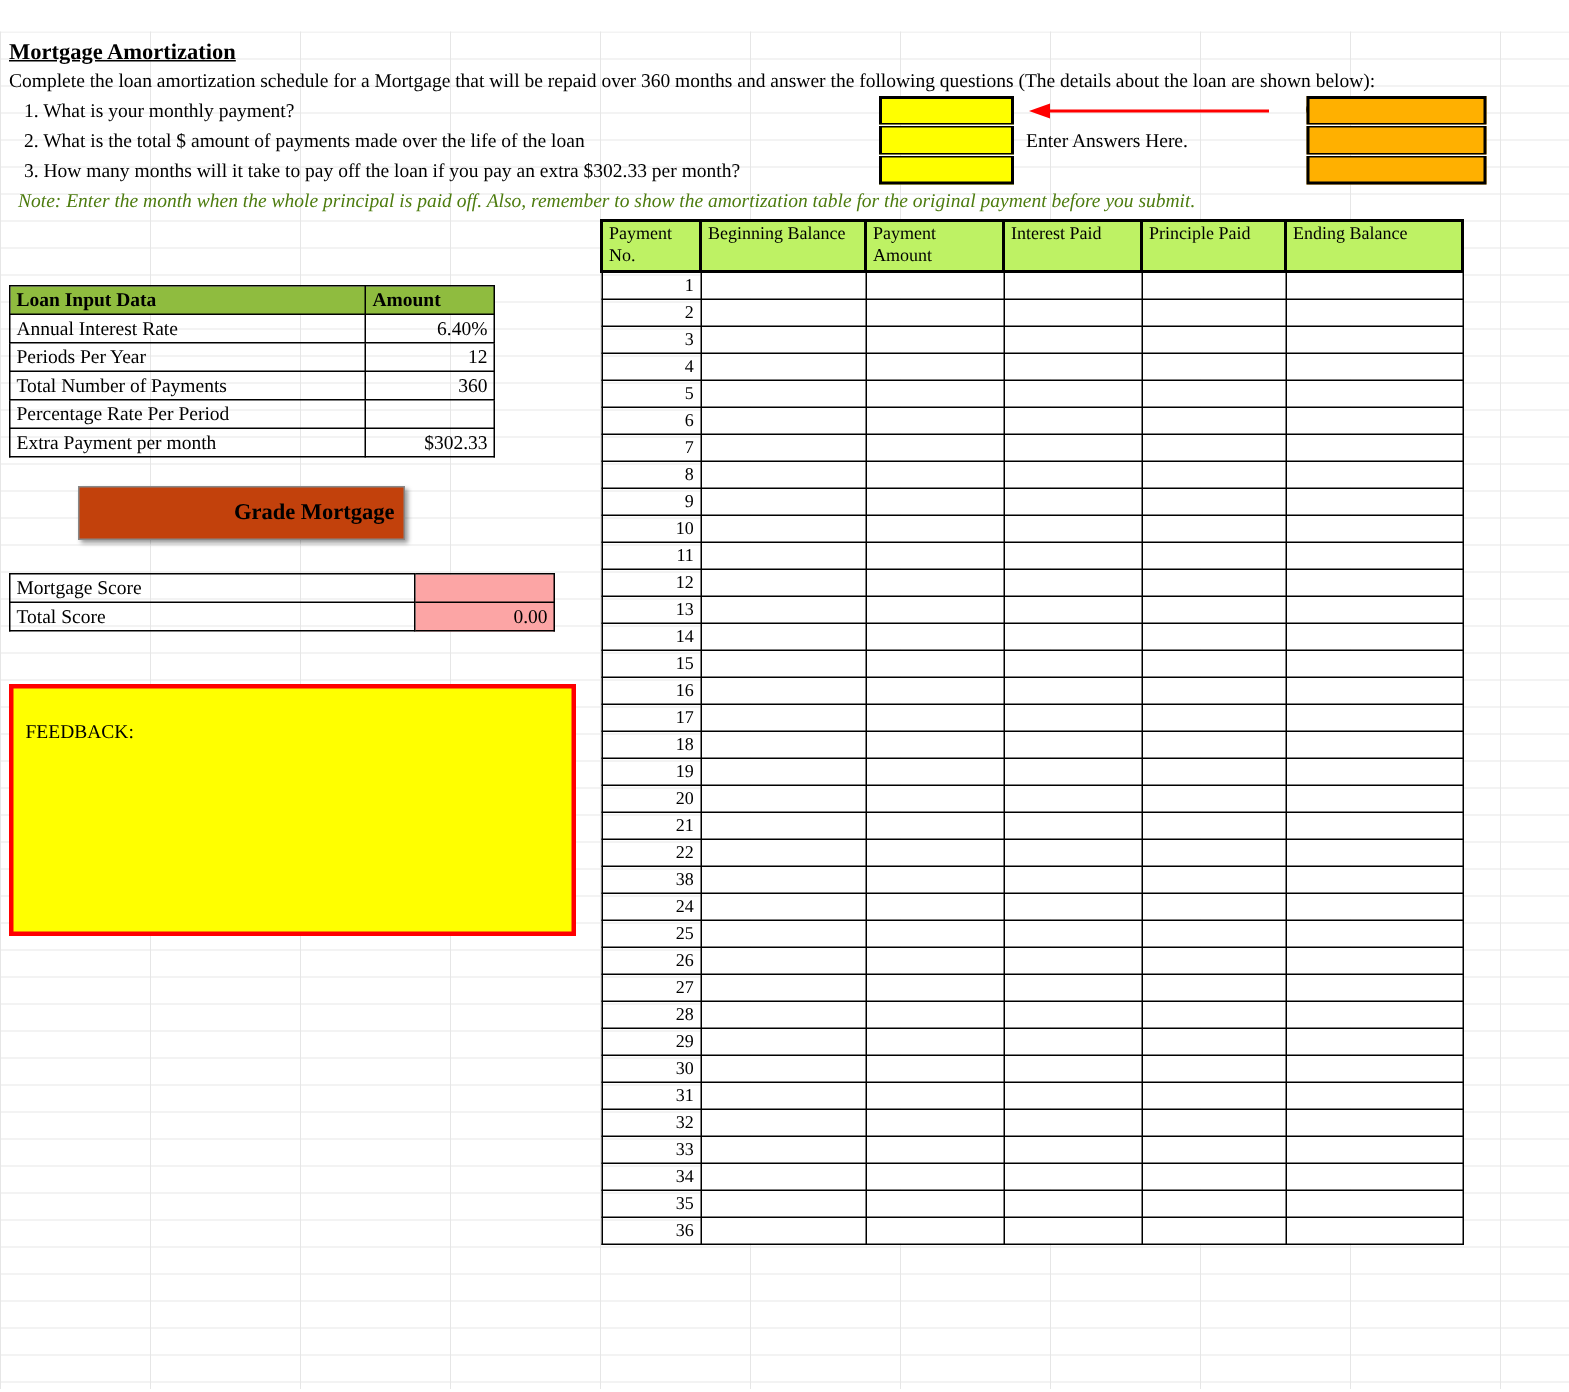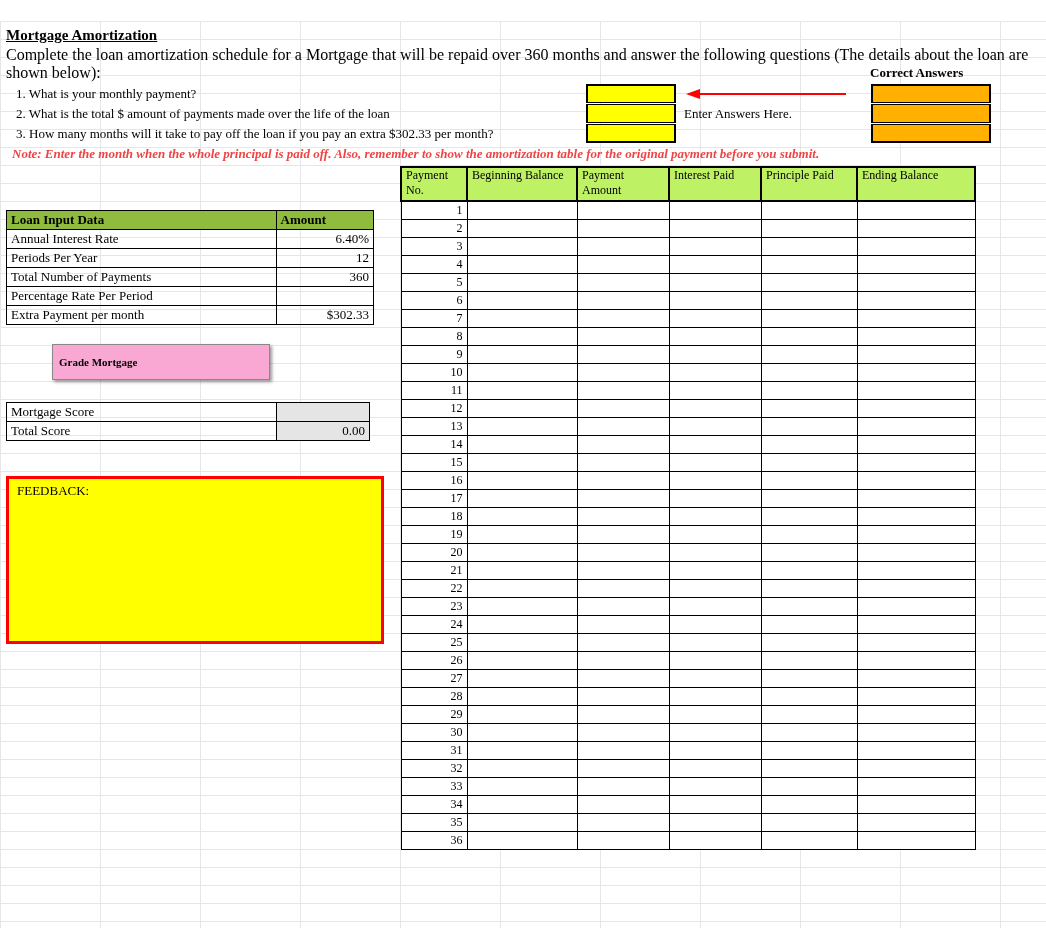--- a/index.html
+++ b/index.html
@@ -19,21 +19,21 @@
     inset: 0;
     background-image:
       linear-gradient(to right, #d7d7d7 1px, transparent 1px),
       linear-gradient(to bottom, #d7d7d7 1px, transparent 1px);
     background-size: 100px 18px;
     opacity: 0.6;
     pointer-events: none;
   }
   .content { position: relative; padding-left: 6px; padding-top: 6px; margin-top: 21px; }
   .title { font-weight: bold; text-decoration: underline; font-size: 15px; margin-bottom: 2px; }
-  .intro { font-size: 16px; margin-bottom: 2px; }
+  .intro { font-size: 13px; margin-bottom: 2px; }
   .correct-label { font-weight: bold; position: absolute; left: 870px; top: 44px; }
   .qrow { height: 20px; position: relative; }
   .qtext { position: absolute; left: 10px; top: 0; padding: 2px 0; }
   .ansbox-yellow {
     position: absolute;
     left: 580px; width: 90px; height: 19px;
     background: #ffff00;
     border-left: 2px solid #000; border-right: 2px solid #000;
     border-top: 1px solid #000; border-bottom: 1px solid #000;
   }
@@ -45,48 +45,48 @@
     background: #ffb000;
     border-left: 2px solid #000; border-right: 2px solid #000;
     border-top: 1px solid #000; border-bottom: 1px solid #000;
   }
   .ansbox-orange.first{ border-top: 2px solid #000; }
   .ansbox-orange.last { border-bottom: 2px solid #000; }
   .enter-hint { position: absolute; left: 678px; top: 2px; }
   .arrow { position: absolute; left: 680px; top: 3px; }
   .arrow-line { stroke: #f00; stroke-width: 2; }
   .arrow-head { fill: #f00; }
-  .note { font-style: italic; font-weight: bold; color: #ef4444; font-size: 13px; padding: 2px 6px; }
+  .note { font-style: italic; font-weight: normal; color: #4d7c0f; font-size: 13px; padding: 2px 6px; }
   .lower { position: relative; margin-top: 2px; height: 780px; }
   
-  .loan-table { position: absolute; left: 0; top: 44px; border-collapse: collapse; width: 368px; }
+  .loan-table { position: absolute; left: 0; top: 44px; border-collapse: collapse; width: 324px; }
   .loan-table th, .loan-table td { border: 1px solid #000; padding: 1px 4px; height: 18px; font-size: 13px; }
   .loan-table th { background: #8fbc3f; font-weight: bold; text-align: left; }
   .loan-table th.amt { text-align: left; }
   .loan-table td.val { text-align: right; }
   .grade-btn {
     position: absolute; left: 46px; top: 178px;
     width: 218px; height: 36px;
-    background: #f9a8d4;
+    background: #c2410c;
     border: 1px solid #888;
     box-shadow: 2px 2px 3px rgba(0,0,0,.4);
     font-family: inherit;
-    font-size: 11px; font-weight: bold; text-align: left;
+    font-size: 15px; font-weight: bold; text-align: right;
     cursor: pointer;
   }
   .score-table { position: absolute; left: 0; top: 236px; border-collapse: collapse; width: 364px; }
   .score-table td { border: 1px solid #000; padding: 1px 4px; height: 18px; font-size: 13px; }
   .score-table td.sval { text-align: right; }
-  .green-cell { background: #e5e5e5; }
+  .green-cell { background: #fca5a5; }
   .feedback {
     position: absolute; left: 0; top: 310px;
     width: 378px; height: 168px;
     background: #ffff00;
     border: 3px solid #f00;
-    padding: 4px 8px;
+    padding: 21px 8px;
     font-size: 13px;
   }
   
   .amort { position: absolute; left: 394px; top: 0; border-collapse: collapse; }
   .amort th, .amort td { border: 1px solid #000; font-size: 12px; height: 18px; padding: 0 4px; }
   .amort th { background: #bef264; border: 2px solid #000; text-align: left; vertical-align: top; font-weight: normal; height: 34px; }
   .amort td.payno { text-align: right; width: 66px; }
   .amort td.datacell { width: 92px; }
   .amort td.datacell.wide { width: 100px; }
   .amort tbody tr td { border: 1px solid #000; }
@@ -357,21 +357,21 @@
             </tr>
             <tr>
               <td class="payno">22</td>
               <td class="datacell wide"></td>
               <td class="datacell"></td>
               <td class="datacell"></td>
               <td class="datacell"></td>
               <td class="datacell wide"></td>
             </tr>
             <tr>
-              <td class="payno">23</td>
+              <td class="payno">38</td>
               <td class="datacell wide"></td>
               <td class="datacell"></td>
               <td class="datacell"></td>
               <td class="datacell"></td>
               <td class="datacell wide"></td>
             </tr>
             <tr>
               <td class="payno">24</td>
               <td class="datacell wide"></td>
               <td class="datacell"></td>

